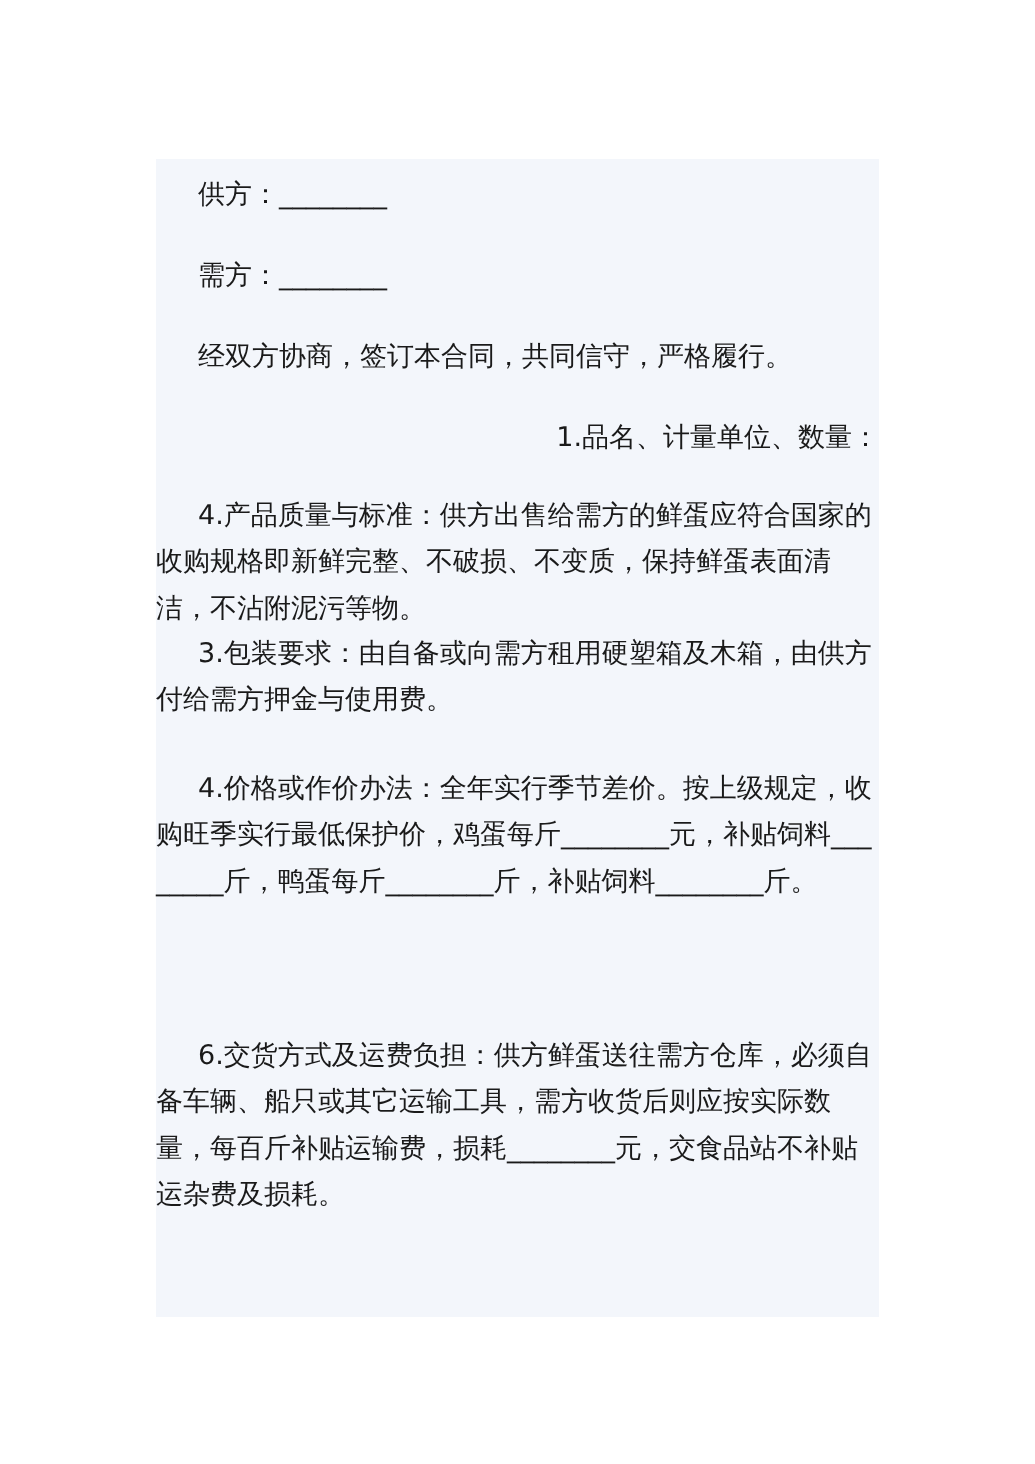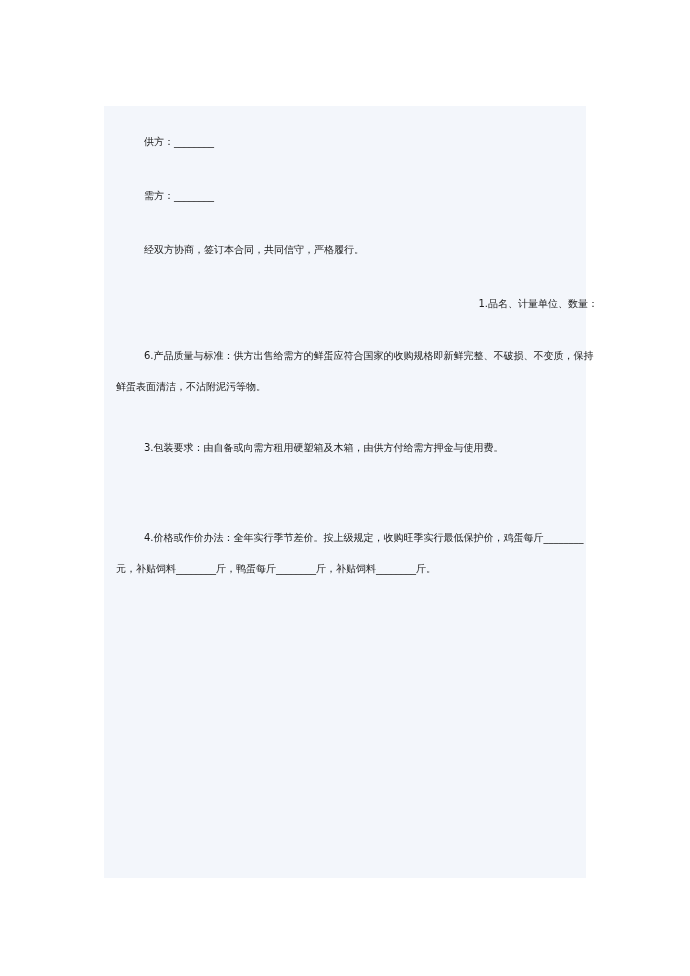--- a/index.html
+++ b/index.html
@@ -20,33 +20,34 @@
       left: 104px;
       top: 106px;
       width: 482px;
       height: 772px;
       background: #f3f6fb;
     }
     .para {
       position: absolute;
       left: 0;
       width: 482px;
-      font-size: 10px;
+      font-size: 18px;
       line-height: 31px;
-      margin: 12px;
+      margin: 0;
       white-space: normal;
       word-break: break-all;
     }
     .indent { text-indent: 28px; }
     .noindent { text-indent: 28px; }
   </style>
 </head>
 <body>
 
 <div class="page">
   <p class="para noindent" style="top:8px;">供方：________</p>
   <p class="para noindent" style="top:62px;">需方：________</p>
   <p class="para noindent" style="top:116px;">经双方协商，签订本合同，共同信守，严格履行。</p>
   <p class="para noindent" style="top:170px;text-align:right;">1.品名、计量单位、数量：</p>
-  <p class="para indent" style="top:222px;">6.产品质量与标准：供方出售给需方的鲜蛋应符合国家的收购规格即新鲜完整、不破损、不变质，保持鲜蛋表面清洁，不沾附泥污等物。</p>
+  <p class="para indent" style="top:222px;">4.产品质量与标准：供方出售给需方的鲜蛋应符合国家的收购规格即新鲜完整、不破损、不变质，保持鲜蛋表面清洁，不沾附泥污等物。</p>
   <p class="para indent" style="top:314px;">3.包装要求：由自备或向需方租用硬塑箱及木箱，由供方付给需方押金与使用费。</p>
   <p class="para indent" style="top:404px;">4.价格或作价办法：全年实行季节差价。按上级规定，收购旺季实行最低保护价，鸡蛋每斤________元，补贴饲料________斤，鸭蛋每斤________斤，补贴饲料________斤。</p>
+  <p class="para indent" style="top:582px;">6.交货方式及运费负担：供方鲜蛋送往需方仓库，必须自备车辆、船只或其它运输工具，需方收货后则应按实际数量，每百斤补贴运输费，损耗________元，交食品站不补贴运杂费及损耗。</p>
 </div>
 
 </body></html>

